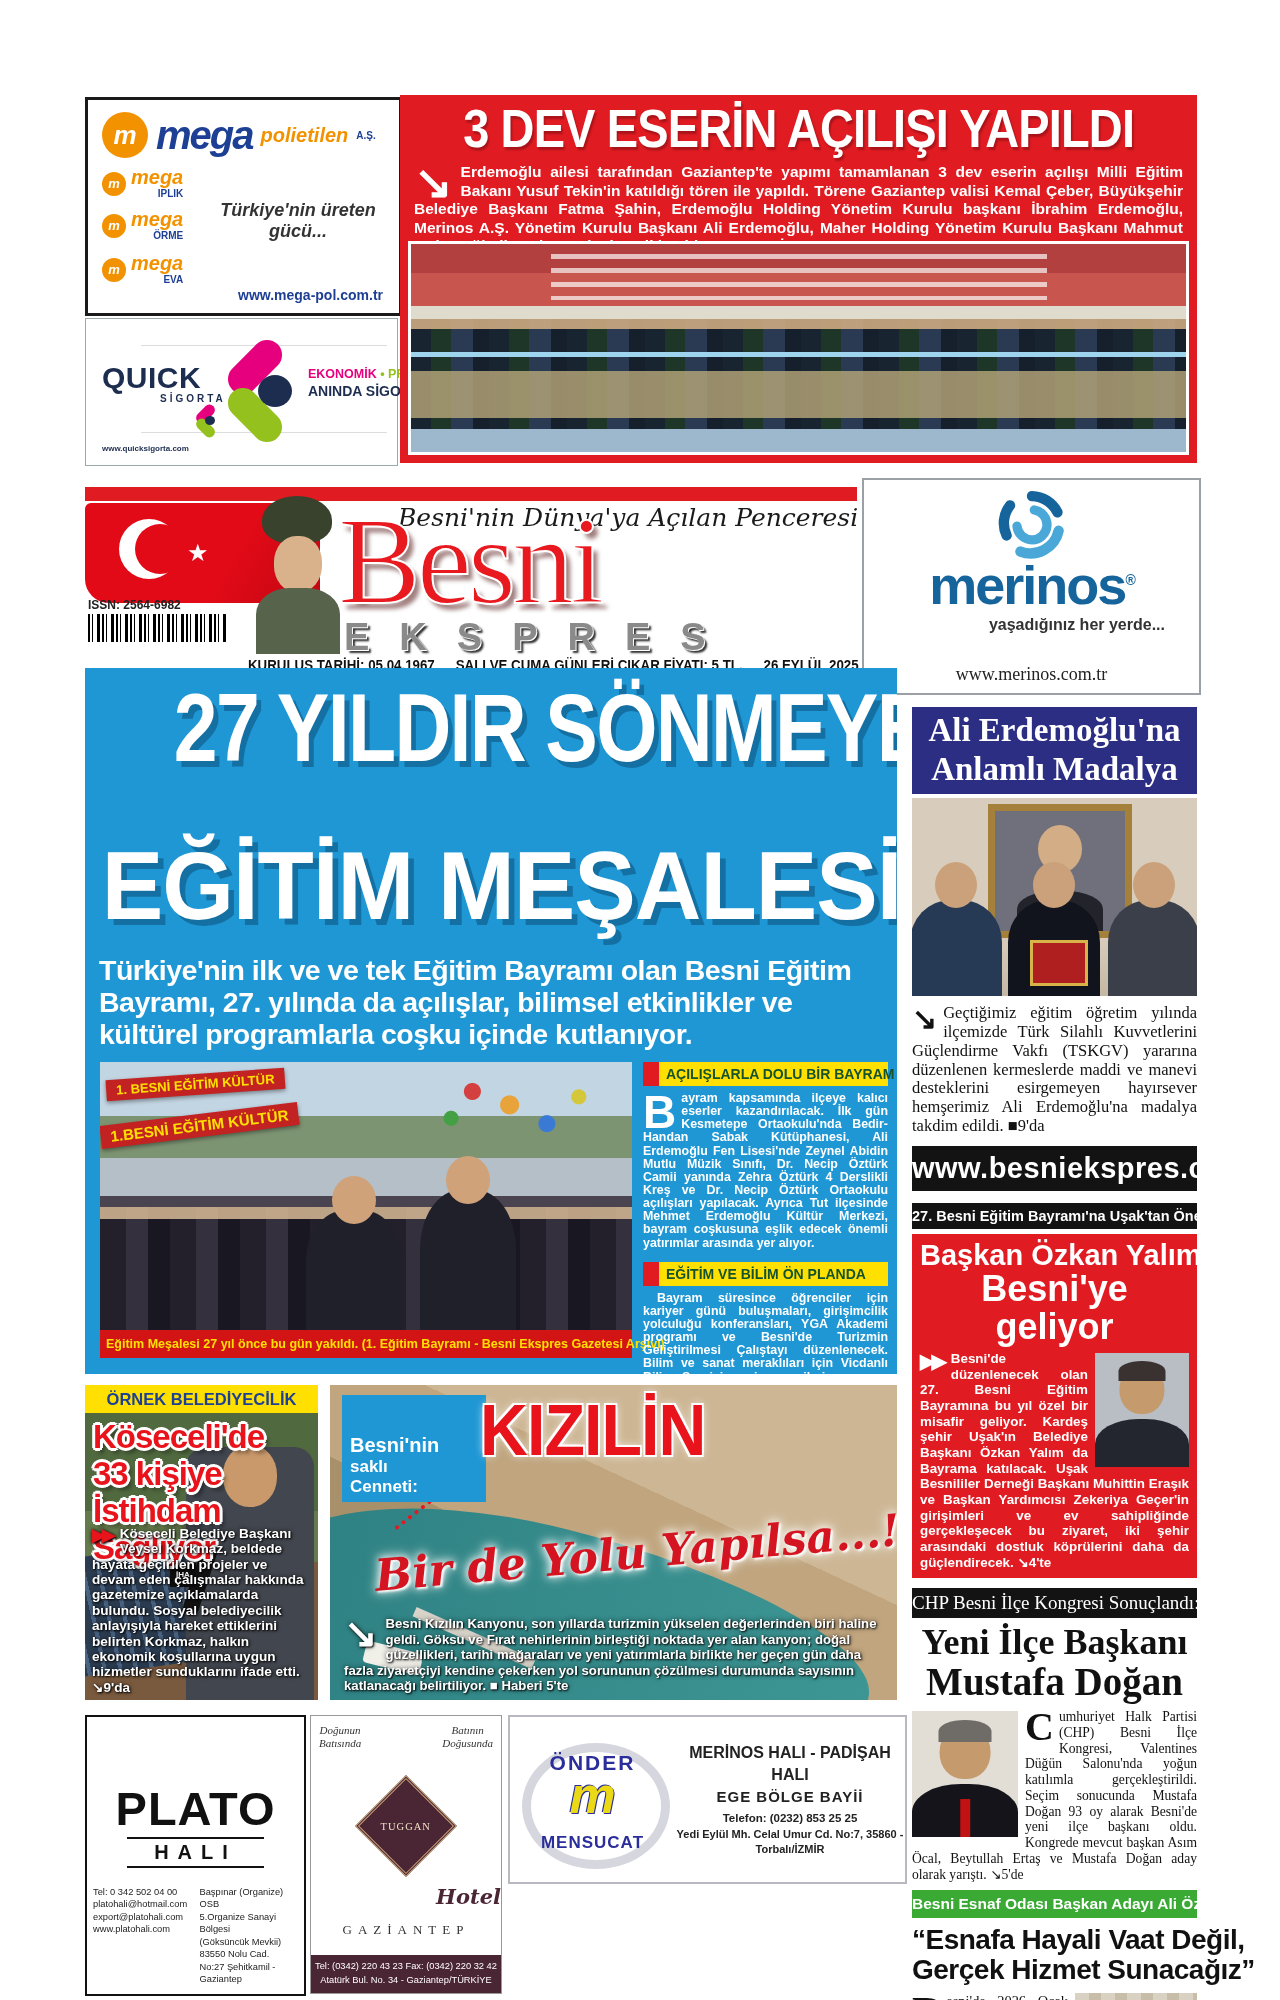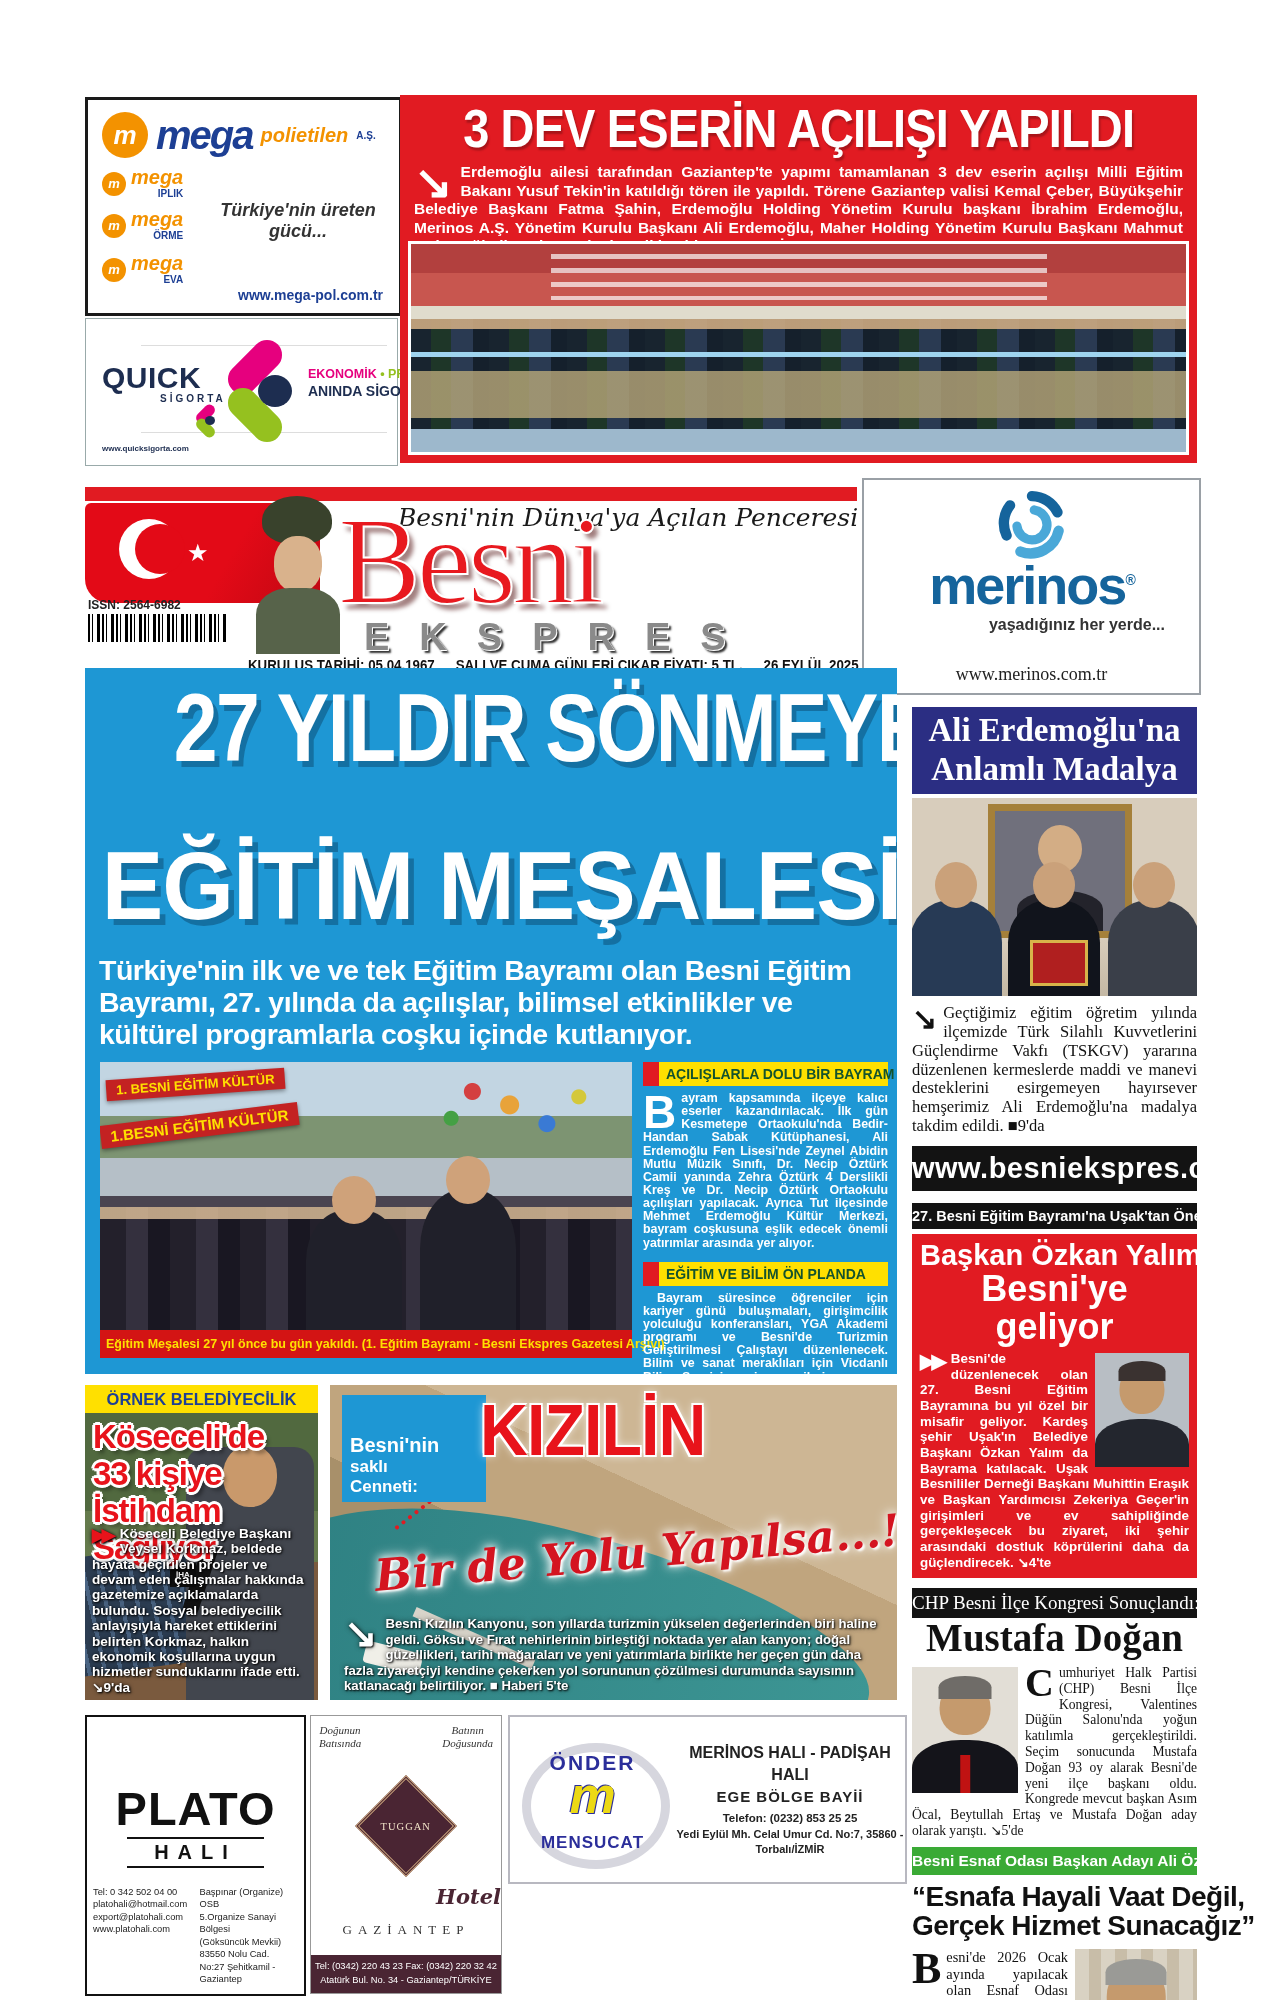--- a/index.html
+++ b/index.html
@@ -78,21 +78,21 @@
   .flag-star{position:absolute;left:102px;top:36px;color:#fff;font-size:24px;}
   .ataturk{left:248px;top:496px;width:100px;height:158px;}
   .atk-hat{position:absolute;left:14px;top:0;width:70px;height:48px;background:#39422c;border-radius:50% 50% 42% 42%;}
   .atk-face{position:absolute;left:26px;top:40px;width:48px;height:56px;background:#d9b28c;border-radius:46%;}
   .atk-body{position:absolute;left:8px;top:92px;width:84px;height:66px;background:#57634a;border-radius:40% 40% 0 0;}
   .mast-tagline{left:398px;top:503px;width:430px;font-family:"DejaVu Serif",serif;font-style:italic;
       font-size:25px;color:#1a1a1a;white-space:nowrap;}
   .mast-title{left:338px;top:500px;font-family:"Liberation Serif",serif;font-weight:normal;font-size:124px;
       line-height:1;color:#e8191f;-webkit-text-stroke:2px #fff;
       text-shadow:5px 6px 4px rgba(70,0,0,.5);letter-spacing:-4px;}
-  .mast-sub{left:364px;top:616px;font-size:38px;font-weight:800;color:#8a8a8a;letter-spacing:30px;
+  .mast-sub{left:344px;top:616px;font-size:38px;font-weight:800;color:#8a8a8a;letter-spacing:30px;
       text-shadow:1px 1px 0 #fff,3px 3px 2px #333;}
   .issn{left:88px;top:598px;font-size:12px;font-weight:bold;color:#222;}
   .barcode{left:88px;top:614px;width:140px;height:28px;
       background:repeating-linear-gradient(90deg,#000 0 2px,#fff 2px 4px,#000 4px 5px,#fff 5px 9px,#000 9px 12px,#fff 12px 14px);}
   .info-row{left:248px;top:657px;width:604px;display:flex;gap:22px;align-items:center;
       font-size:14px;font-weight:800;color:#111;white-space:nowrap;transform:scaleX(.95);transform-origin:left center;}
   .merinos-box{left:862px;top:478px;width:335px;height:213px;border:2px solid #9aa0a6;background:#fff;}
   .merinos-swirl{position:absolute;left:50%;top:8px;transform:translateX(-50%);width:74px;height:74px;}
   .merinos-name{position:absolute;left:0;top:78px;width:100%;text-align:center;font-size:54px;font-weight:800;
       color:#15649c;letter-spacing:-2px;line-height:1;}
@@ -441,20 +441,21 @@
       <div class="ozkan-body justify">
         <span class="portrait ozkan-photo">
             <b class="hair"></b>
           </span>
         <span class="marker">▶▶</span>
         <span>Besni'de düzenlenecek olan 27. Besni Eğitim Bayramına bu yıl özel bir misafir geliyor. Kardeş şehir Uşak'ın Belediye Başkanı Özkan Yalım da Bayrama katılacak. Uşak Besnililer Derneği Başkanı Muhittin Eraşık ve Başkan Yardımcısı Zekeriya Geçer'in girişimleri ve ev sahipliğinde gerçekleşecek bu ziyaret, iki şehir arasındaki dostluk köprülerini daha da güçlendirecek. ↘4'te</span>
       </div>
     </div>
 
     <div class="chp-kicker">CHP Besni İlçe Kongresi Sonuçlandı:</div>
+    <div class="chp-h chp-h1">Yeni İlçe Başkanı</div>
     <div class="chp-h chp-h2">Mustafa Doğan</div>
     <div class="chp-body justify">
       <span class="portrait chp-photo">
           <b class="hair"></b>
           <b class="tie"></b>
         </span>
       <span class="dropcap">C</span>
       <span>umhuriyet Halk Partisi (CHP) Besni İlçe Kongresi, Valentines Düğün Salonu'nda yoğun katılımla gerçekleştirildi. Seçim sonucunda Mustafa Doğan 93 oy alarak Besni'de yeni ilçe başkanı oldu. Kongrede mevcut başkan Asım Öcal, Beytullah Ertaş ve Mustafa Doğan aday olarak yarıştı. ↘5'de</span>
     </div>
 

